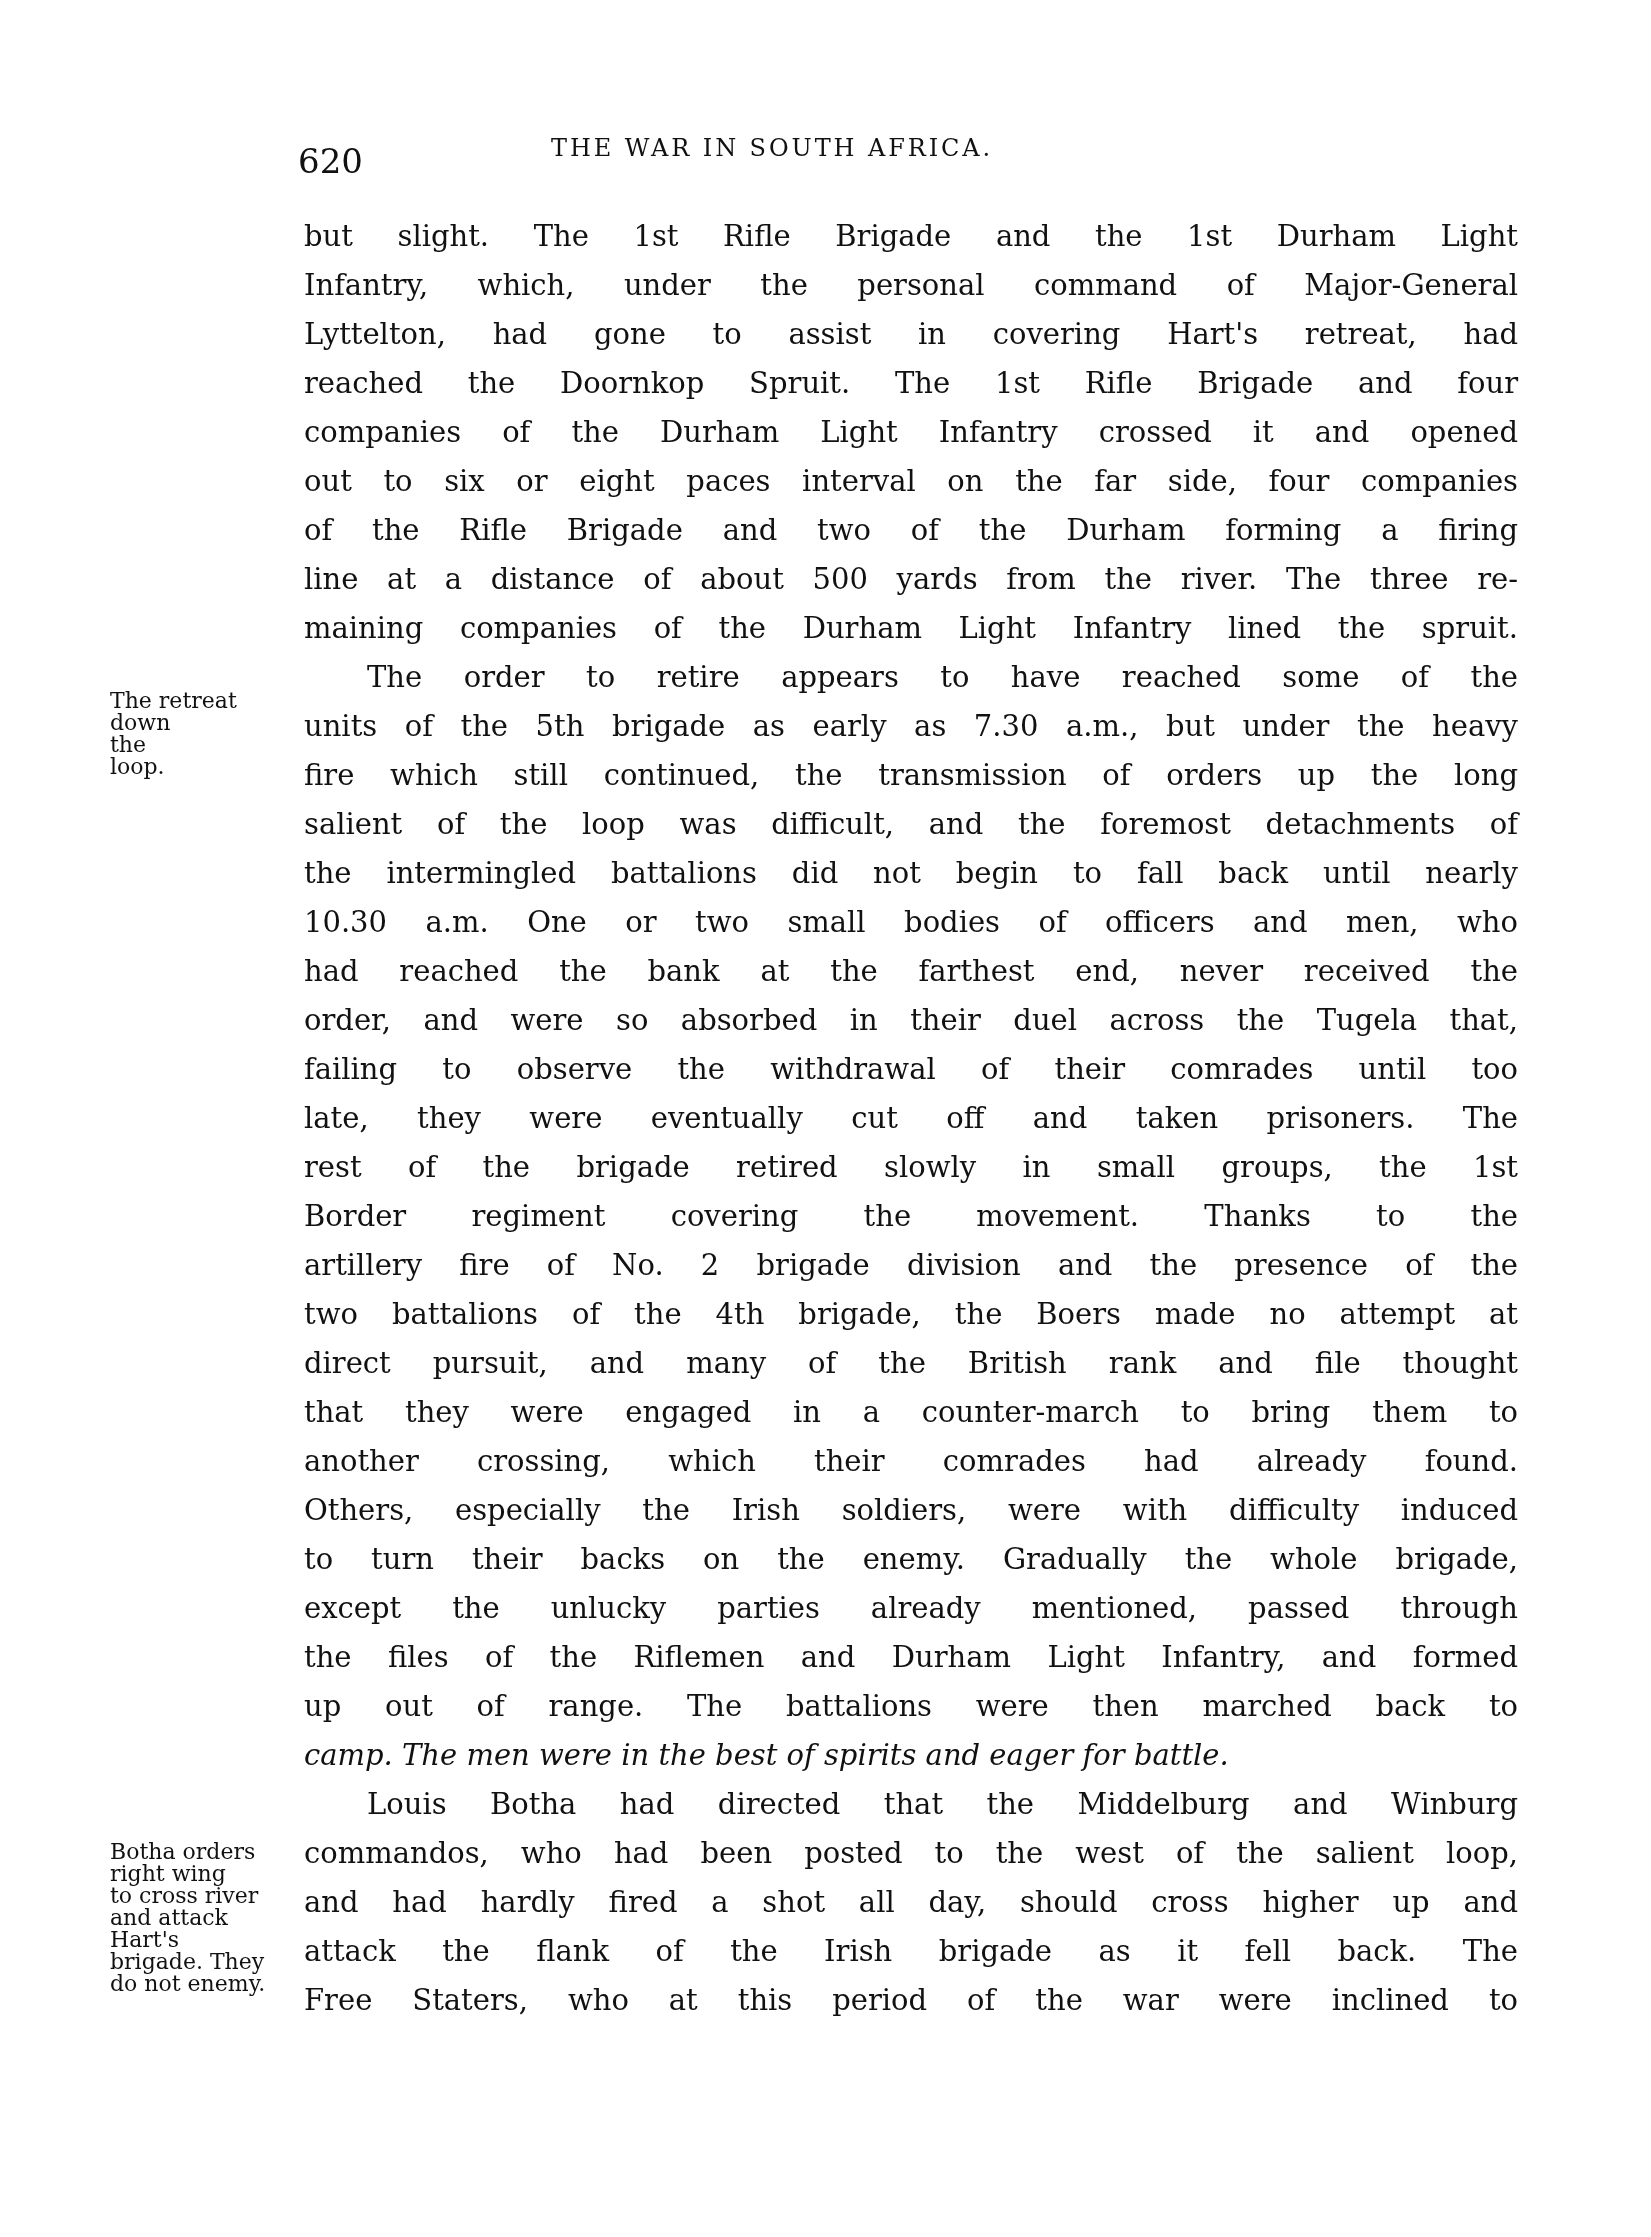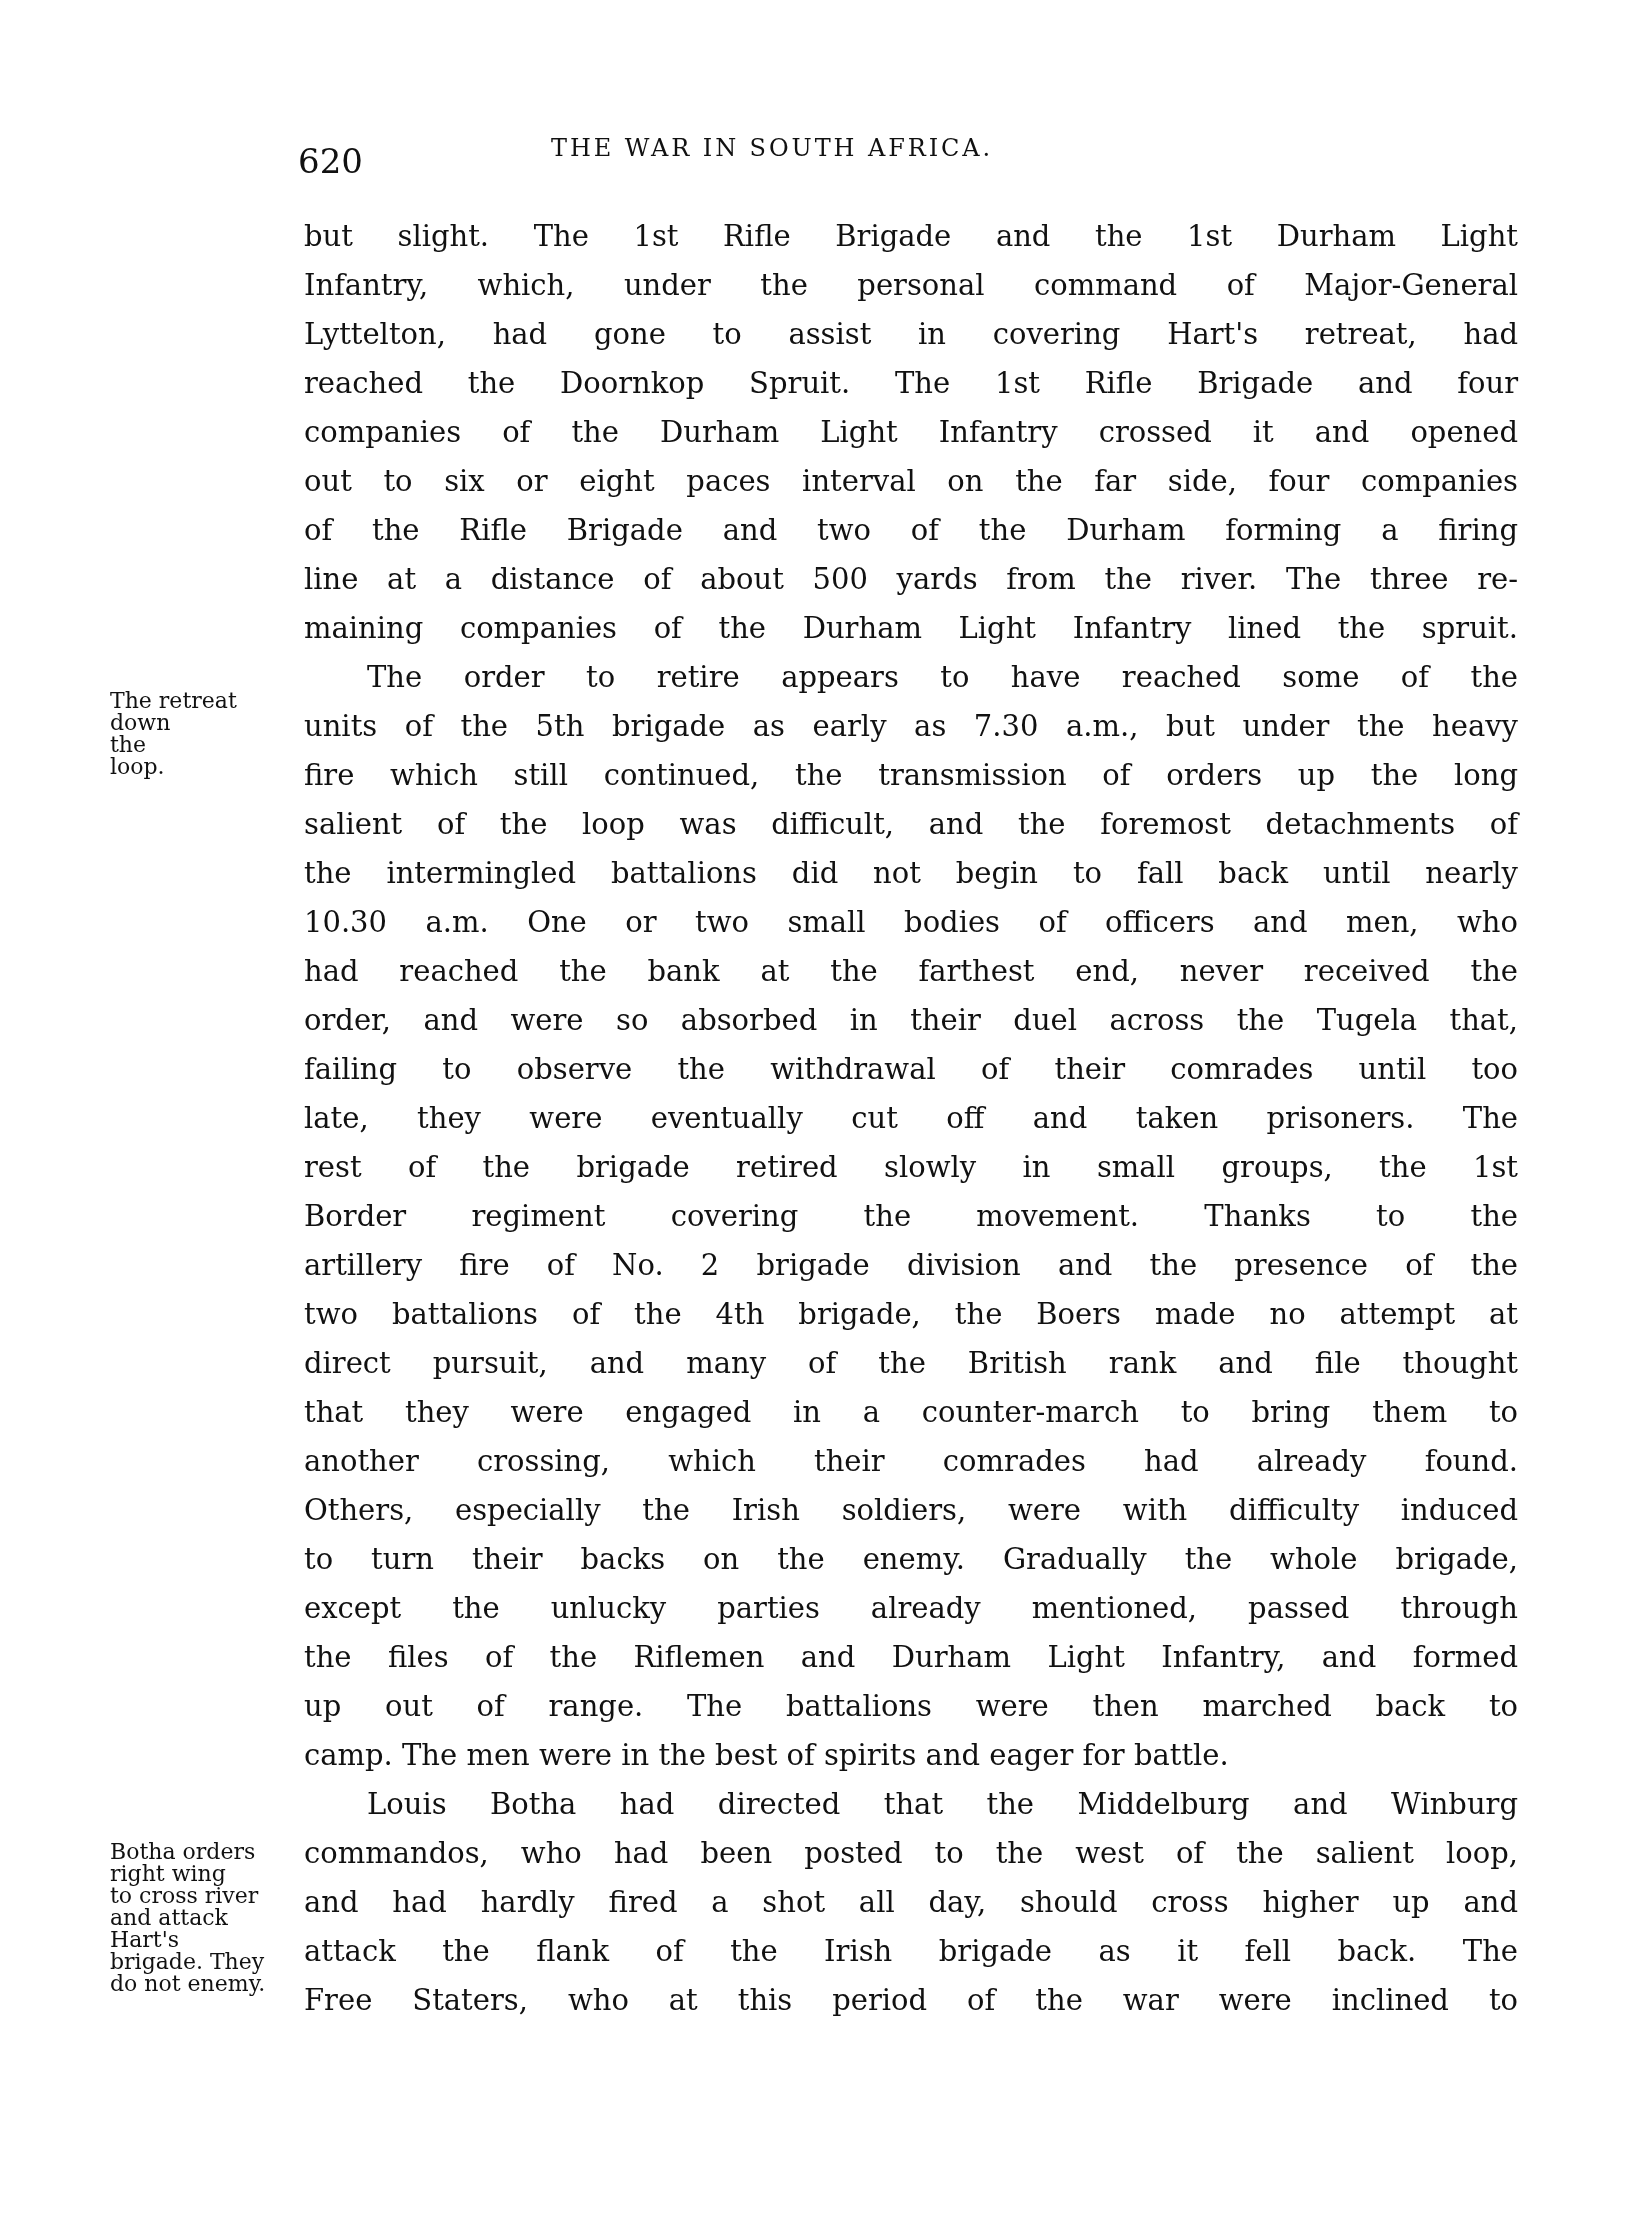--- a/index.html
+++ b/index.html
@@ -1,21 +1,21 @@
 <!DOCTYPE html>
 <html><head>
 <meta charset="utf-8">
 <style>
   html, body { margin:0; padding:0; background:#ffffff; }
   body { width:1652px; height:2238px; position:relative; overflow:hidden; color:#111; font-family:"DejaVu Serif", serif; }
   .page-num { position:absolute; left:298px; top:141px; font-size:34px; }
   .running-title { position:absolute; left:551px; top:134px; font-size:24px; letter-spacing:2.9px; }
   .body-text { position:absolute; left:304px; top:212px; width:1214px; }
   .line { font-size:29px; line-height:49px; white-space:nowrap; text-align:justify; text-align-last:justify; height:49px; }
-  .line.last { text-align-last:left; }
+  .line.last { text-align-last:left;font-style:italic; }
   .line.indent { padding-left:63px; }
   .sidenote { position:absolute; left:82px; font-size:22px; line-height:22px;margin-left:28px; }
   .sidenote div { white-space:nowrap; }
 </style>
 </head>
 <body>
 
 <div>
   <div class="page-num">620</div>
   <div class="running-title">THE WAR IN SOUTH AFRICA.</div>

